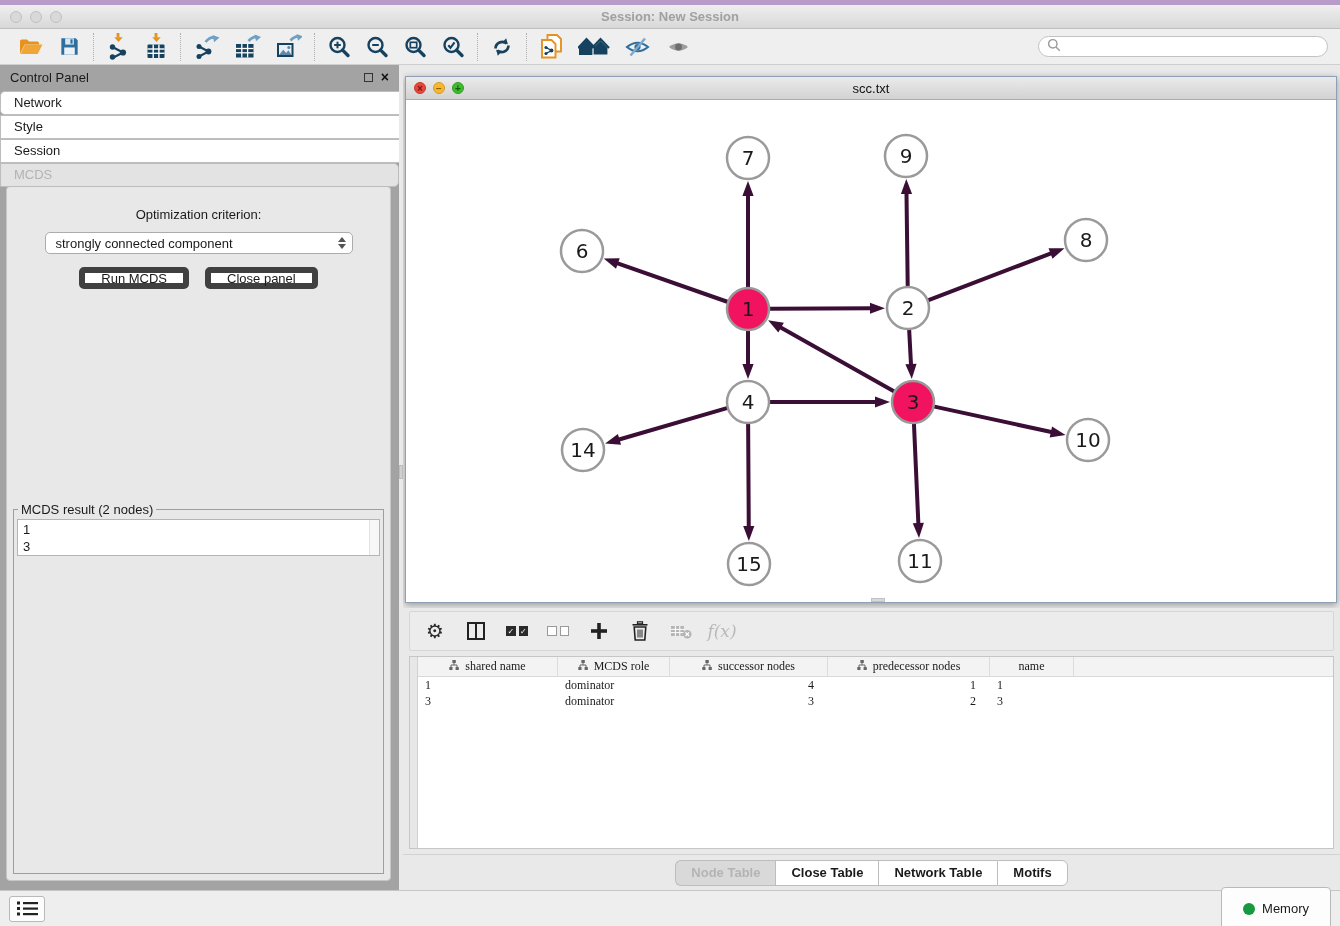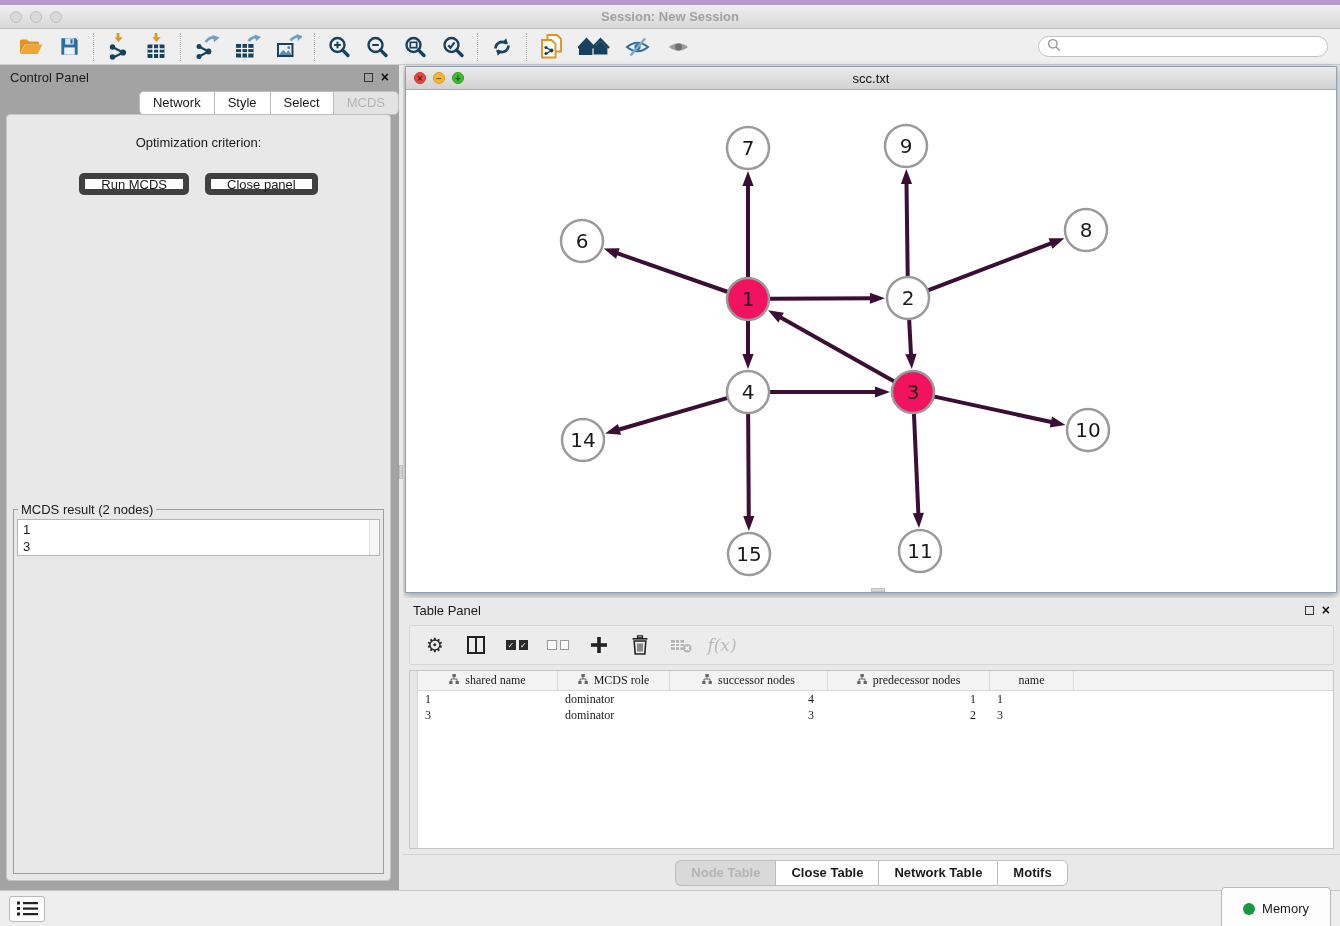--- a/index.html
+++ b/index.html
@@ -25,21 +25,21 @@
 
   
   .control-panel { width:399px; display:flex; flex-direction:column; background:#a3a3a3; }
   .panel-header { height:24px; display:flex; align-items:center; padding:0 10px; }
   .panel-header .ph-title { font-size:13px; }
   .ph-icons { margin-left:auto; display:flex; gap:8px; align-items:center; }
   .float-box { width:9px; height:9px; border:1.5px solid #333; display:inline-block; }
   .close-x { font-weight:bold; font-size:14px; color:#111; line-height:10px; }
   .close-x::after { content:"×"; }
 
-  .cp-tabs { display:flex; justify-content:flex-end; margin-top:2px; margin-bottom:-1px; z-index:2; }
+  .cp-tabs { display:flex; justify-content:center; margin-top:2px; margin-bottom:-1px; z-index:2;flex-direction:column; }
   .cp-tab { font-size:13px; padding:3px 13px 4px; background:#fff; border:1px solid #BDBDBD; border-right:none; cursor:pointer; }
   .cp-tab:first-child { border-radius:5px 0 0 5px; }
   .cp-tab:last-child { border-right:1px solid #BDBDBD; border-radius:0 5px 5px 0; }
   .cp-tab.active { background:#E3E3E3; color:#B3B3B3; }
   .cp-body { flex:1; margin:0 8px 9px 6px; border:1px solid #C6C6C6; border-radius:4px; background:#E8E8E8; display:flex; flex-direction:column; padding-top:20px; }
   .opt-label { text-align:center; margin-bottom:10px; }
   .dropdown { width:308px; height:22px; margin:0 auto; background:#fff; border:1px solid #ACACAC; border-radius:5px; display:flex; align-items:center; padding:0 4px 0 10px; cursor:pointer; }
   .dropdown .dd-value { font-size:13px; }
   .stepper { margin-left:auto; display:flex; flex-direction:column; align-items:center; gap:2px; padding-right:2px; }
   .tri-up { width:0; height:0; border-left:4px solid transparent; border-right:4px solid transparent; border-bottom:5px solid #555; }
@@ -50,21 +50,21 @@
   fieldset.result legend { font-size:13px; padding:0 3px; margin-left:1px; }
   .result-box { background:#fff; border:1px solid #B5B5B5; height:100%; position:relative; font-size:13px; overflow:hidden; }
   .result-lines { padding:1px 0 0 5px; line-height:17px; }
   .result-scroll { position:absolute; right:0; top:0; bottom:0; width:10px; background:#F7F7F7; border-left:1px solid #E2E2E2; }
 
   .splitter-v { width:4px; background:#E9E9E9; position:relative; }
   .splitter-v .grip { position:absolute; top:400px; left:0; width:4px; height:14px; background:#D0D0D0; border:1px solid #BDBDBD; }
 
   
   .right-col { flex:1; display:flex; flex-direction:column; background:#E9E9E9; }
-  .network-window { height:527px; margin:1px 3px 0 2px; border:1px solid #8FA0B4; box-shadow:0 2px 7px rgba(0,0,0,.35); display:flex; flex-direction:column; background:#fff; }
+  .network-window { height:527px; margin:11px 3px 0 2px; border:1px solid #8FA0B4; box-shadow:0 2px 7px rgba(0,0,0,.35); display:flex; flex-direction:column; background:#fff; }
   .nw-titlebar { height:23px; background:linear-gradient(#EBEBEB,#D2D2D2); border-bottom:1px solid #ACACAC; display:flex; align-items:center; position:relative; flex:0 0 23px; }
   .nw-lights { margin-left:8px; display:flex; gap:7px; z-index:2; }
   .nw-light { width:12px; height:12px; border-radius:50%; font-size:10px; line-height:11px; text-align:center; color:rgba(60,30,0,.6); font-weight:bold; cursor:pointer; }
   .nw-light.red { background:#E6483E; border:1px solid #C8382E; }
   .nw-light.red::after { content:"×"; color:#7A1410; }
   .nw-light.yellow { background:#F7B82F; border:1px solid #D89B23; }
   .nw-light.yellow::after { content:"−"; color:#8A5E05; }
   .nw-light.green { background:#3FBB2F; border:1px solid #2FA021; }
   .nw-light.green::after { content:"+"; color:#115E0A; }
   .nw-title { position:absolute; left:0; right:0; text-align:center; font-size:13px; color:#111; }
@@ -308,25 +308,32 @@
     <div class="panel-header">
       <span class="ph-title">Control Panel</span>
       <span class="ph-icons">
         <span class="float-box"></span>
         <span class="close-x"></span>
       </span>
     </div>
     <div class="cp-tabs" id="cp-tabs">
         <span class="cp-tab">Network</span>
         <span class="cp-tab">Style</span>
-        <span class="cp-tab">Select</span>
+        <span class="cp-tab">Session</span>
         <span class="cp-tab active">MCDS</span>
       </div>
     <div class="cp-body">
       <div class="opt-label">Optimization criterion:</div>
+      <div class="dropdown">
+        <span class="dd-value">strongly connected component</span>
+        <span class="stepper">
+            <span class="tri-up"></span>
+            <span class="tri-down"></span>
+          </span>
+      </div>
       <div class="btn-row">
         <span class="btn">Run MCDS</span>
         <span class="btn">Close panel</span>
       </div>
       <fieldset class="result">
         <legend>MCDS result (2 nodes)</legend>
         <div class="result-box">
           <div class="result-lines" id="result-lines">
               <div>1</div>
               <div>3</div>
@@ -452,27 +459,20 @@
             <g>
               <circle cx="343" cy="464" r="21" fill="#FFFFFF" stroke="#9A9A9A" stroke-width="2.5"></circle>
               <text x="343" y="471" text-anchor="middle" font-size="20" fill="#1A1A1A" font-family="'DejaVu Sans', sans-serif">15</text>
             </g>
           </svg>
         <span class="nw-grip"></span>
       </div>
     </div>
 
     <div class="table-panel">
-      <div class="panel-header">
-        <span class="ph-title">Table Panel</span>
-        <span class="ph-icons">
-          <span class="float-box"></span>
-          <span class="close-x"></span>
-        </span>
-      </div>
       <div class="tp-toolbar">
         <span class="tb-icon">
             <span class="gear-glyph">⚙</span>
           </span>
         <span class="tb-icon">
             <svg width="18" height="18" viewBox="0 0 18 18">
               <rect x="1" y="1" width="16" height="16" fill="none" stroke="#222" stroke-width="2"></rect>
               <line x1="9" y1="1" x2="9" y2="17" stroke="#222" stroke-width="2"></line>
             </svg>
           </span>

